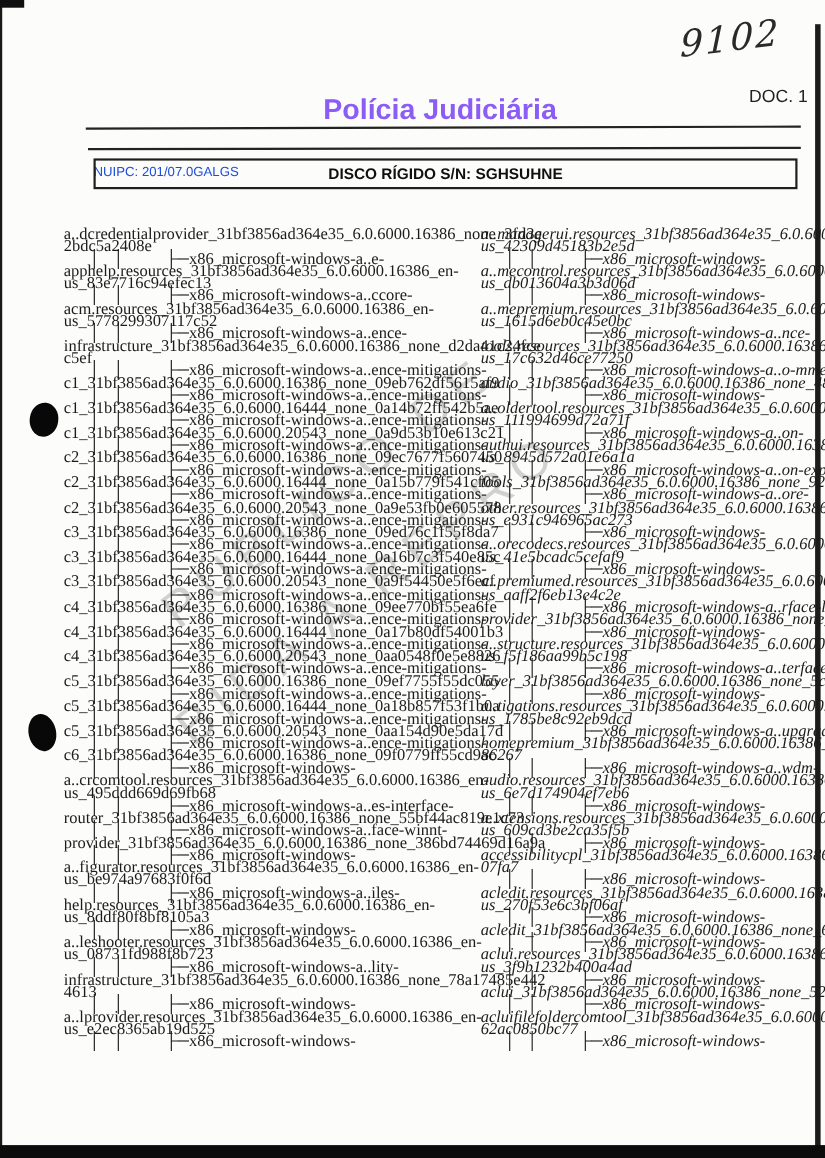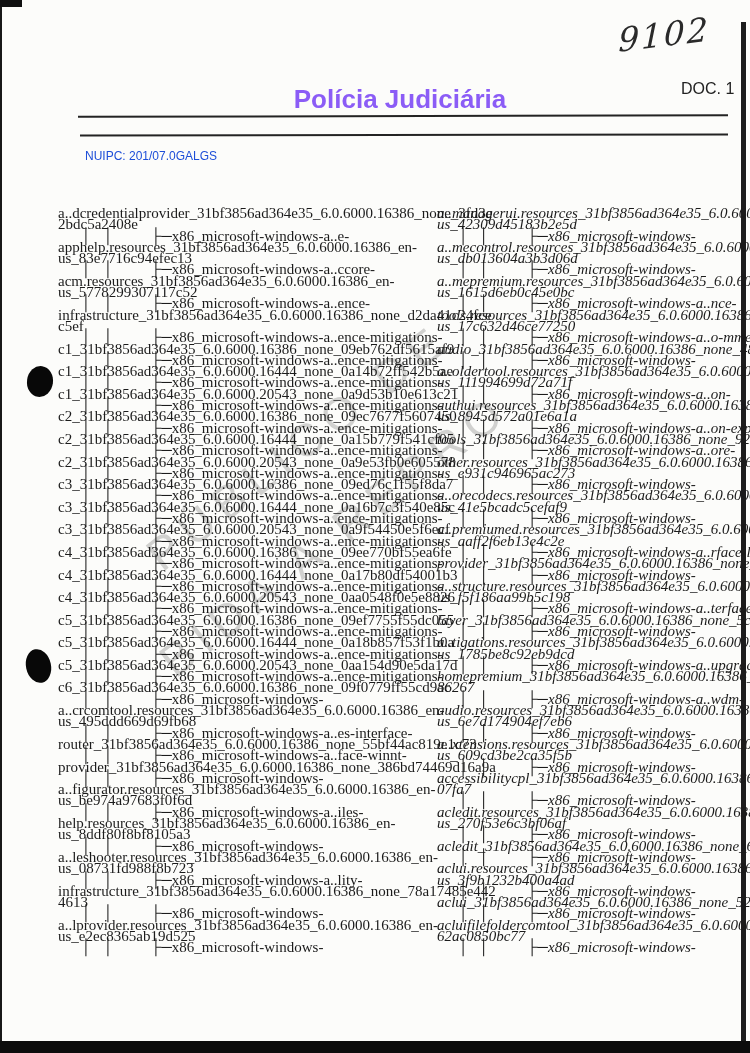--- a/index.html
+++ b/index.html
@@ -76,20 +76,23 @@
   <div class="bottom-bar"></div>
   <div class="hole h1"></div>
   <div class="hole h2"></div>
 
   <div class="handwritten">9102</div>
   <div class="doc-label">DOC. 1</div>
   <div class="title">Polícia Judiciária</div>
   <div class="rule-1"></div>
   <div class="nuipc">NUIPC: 201/07.0GALGS</div>
   <div class="rule-2"></div>
+  <div class="sn-box">
+    <span>DISCO RÍGIDO S/N: SGHSUHNE</span>
+  </div>
 
   <div class="watermark">
     <div class="wm1">PÚBLICO DE</div>
     <div class="wm2">BIDA A REPRO</div>
   </div>
 
   <div class="col col-left">a..dcredentialprovider_31bf3856ad364e35_6.0.6000.16386_none_3fd3e
 2bdc5a2408e
       │   │          ├─x86_microsoft-windows-a..e-
 apphelp.resources_31bf3856ad364e35_6.0.6000.16386_en-

